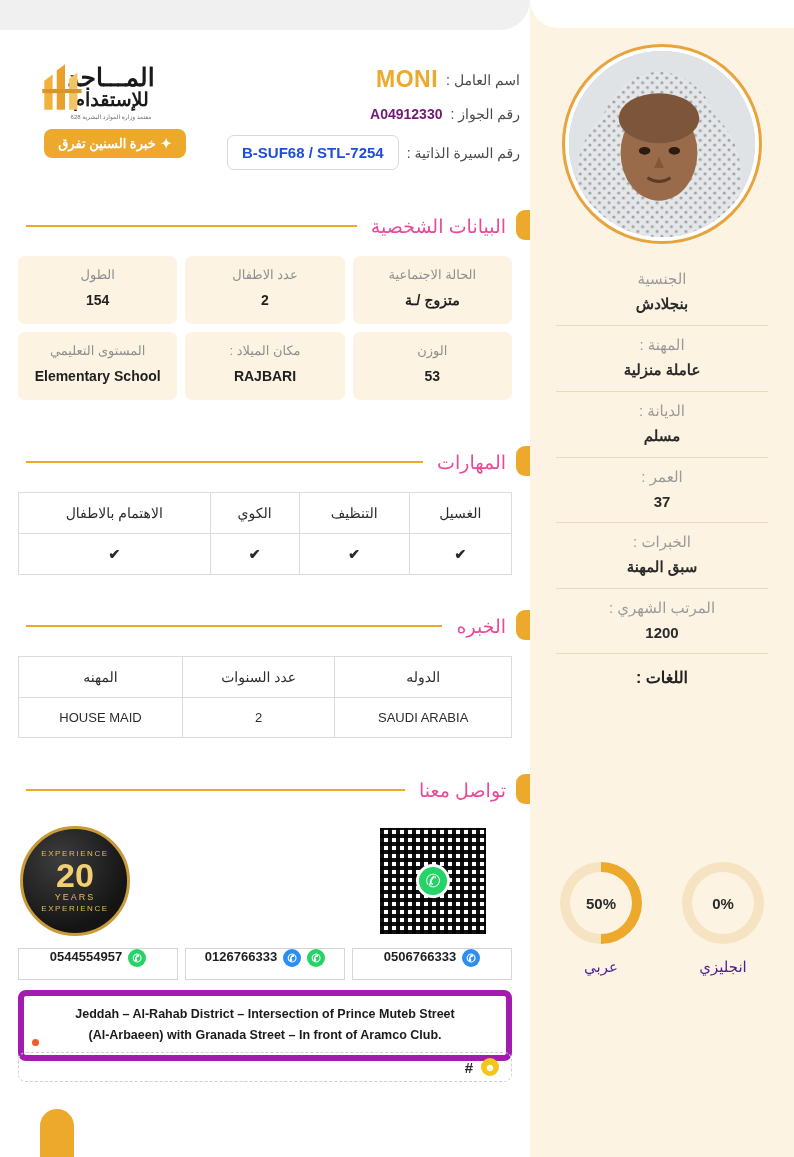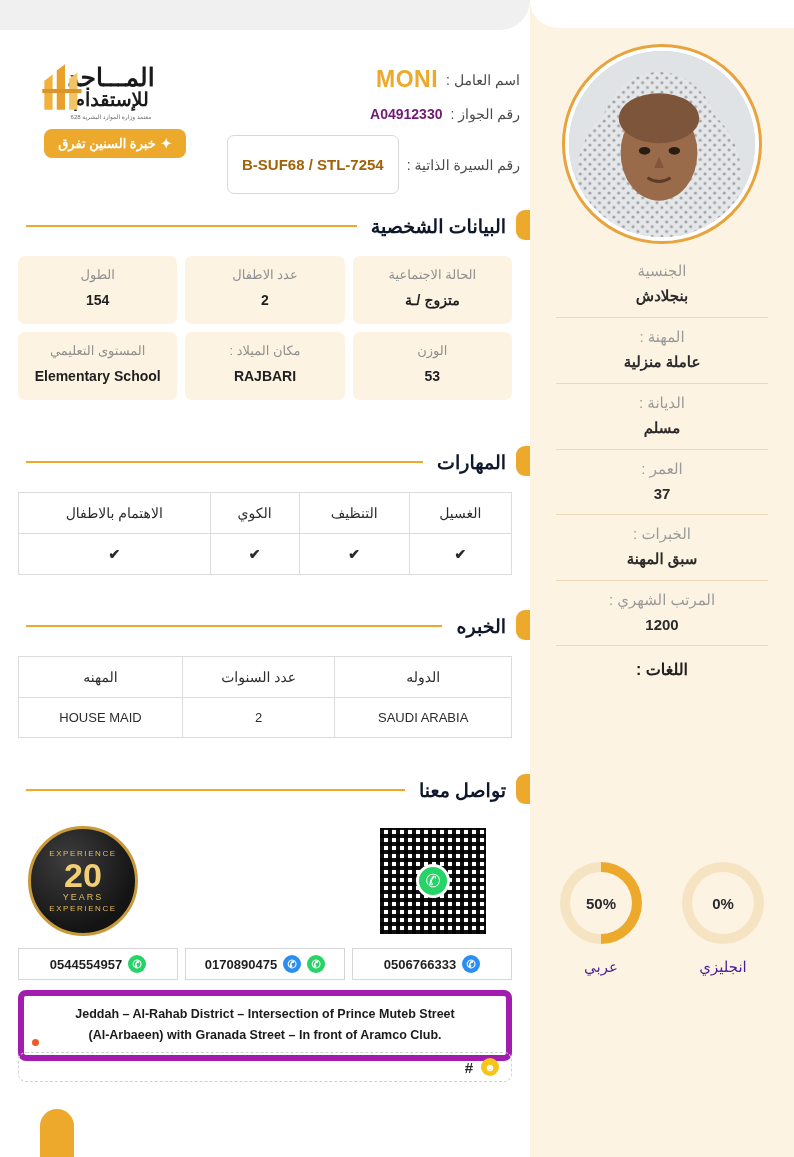--- a/index.html
+++ b/index.html
@@ -42,21 +42,21 @@
     overflow: hidden;
   }
   .photo-inner {
     position: absolute; inset: 4px;
     border-radius: 50%;
     overflow: hidden;
     background: #cfd3d6;
   }
   .side-list {
     position: absolute;
-    top: 252px; left: 0; right: 0;
+    top: 260px; left: 0; right: 0;
     padding: 0 26px;
   }
   .side-row {
     text-align: center;
     padding: 10px 0 12px;
     border-bottom: 1px solid #ecd9b8;
   }
   .side-row:last-of-type { border-bottom: none; }
   .side-label {
     font-size: 15px;
@@ -172,24 +172,24 @@
     margin-bottom: 13px;
     font-size: 14px;
     color: #3b3b3b;
   }
   .hdr-line .lbl { color: #4a4a4a; }
   .hdr-name { font-size: 23px; font-weight: bold; color: #eda92c; letter-spacing: .5px; }
   .hdr-val { font-weight: bold; color: #701a75; font-size: 14px; }
   .cv-box {
     border: 1px solid #d8d8d8;
     border-radius: 7px;
-    padding: 20px 14px;
+    padding: 8px 14px;
     font-size: 15px;
     font-weight: bold;
-    color: #a16207;
+    color: #1d4ed8;
     background: #fff;
   }
 
   
   .section-head {
     position: relative;
     height: 36px;
     margin: 0 18px 12px 18px;
     display: flex;
     align-items: center;
@@ -198,21 +198,21 @@
   }
   .sec-tab {
     position: absolute;
     right: -18px; top: 2px;
     width: 14px; height: 30px;
     background: #eda92c;
     border-top-left-radius: 9px;
     border-bottom-left-radius: 9px;
   }
   .sec-title {
-    font-size: 19px; font-weight: bold; color: #0f172a;
+    font-size: 19px; font-weight: normal; color: #ec4899;
     padding-right: 6px;
   }
   .sec-rule {
     flex: 1;
     height: 2px;
     background: #eda92c;
     margin: 0 14px 0 8px;
   }
 
   
@@ -245,21 +245,21 @@
     color: #2b2b2b;
     text-align: center;
   }
   .tbl th { font-weight: normal; }
   .check { color: #eda92c; font-size: 18px; font-weight: bold; }
   .exp-tbl td { font-size: 13px; }
 
   
   .contact-wrap { position: relative; margin: 0 18px; }
   .seal {
-    position: absolute; left: 10px; top: 6px;
+    position: absolute; left: 2px; top: 6px;
     width: 110px; height: 110px; border-radius: 50%;
     background: radial-gradient(circle at 35% 30%, #3d3d3d 0%, #141414 70%);
     border: 3px solid #c89a3a;
     color: #e5bb5a;
     display: flex; flex-direction: column; align-items: center; justify-content: center;
   }
   .seal-top { font-size: 8px; letter-spacing: 1.6px; }
   .seal-num { font-size: 34px; font-weight: bold; color: #f1cf72; line-height: 1; }
   .seal-years { font-size: 9px; letter-spacing: 2px; }
   .seal-bottom { font-size: 8px; letter-spacing: 1.6px; margin-top: 2px; }
@@ -283,21 +283,21 @@
 
   .phones {
     position: absolute; top: 128px; left: 0; right: 0;
     display: flex; gap: 7px; direction: rtl;
   }
   .phone-box {
     flex: 1;
     border: 1px solid #d6d6d6;
     border-radius: 0;
     height: 32px;
-    display: flex; align-items: center; justify-content: center;
+    display: flex; align-items: flex-start; justify-content: center;
     gap: 6px;
     font-size: 13px; font-weight: bold; color: #1f1f1f;
     direction: ltr;
   }
   .ic {
     width: 18px; height: 18px; border-radius: 50%;
     display: inline-flex; align-items: center; justify-content: center;
     font-size: 11px; color: #fff;
   }
   .ic-wa { background: #25d366; }
@@ -557,21 +557,21 @@
 
         <div class="qr"></div>
         <div class="qr-center">✆</div>
 
         <div class="phones">
           <div class="phone-box">
             <span>0506766333</span>
             <span class="ic ic-call">✆</span>
           </div>
           <div class="phone-box">
-            <span>0170890475</span>
+            <span>0126766333</span>
             <span class="ic ic-call">✆</span>
             <span class="ic ic-wa">✆</span>
           </div>
           <div class="phone-box">
             <span>0544554957</span>
             <span class="ic ic-wa">✆</span>
           </div>
         </div>
 
         <div class="address">

